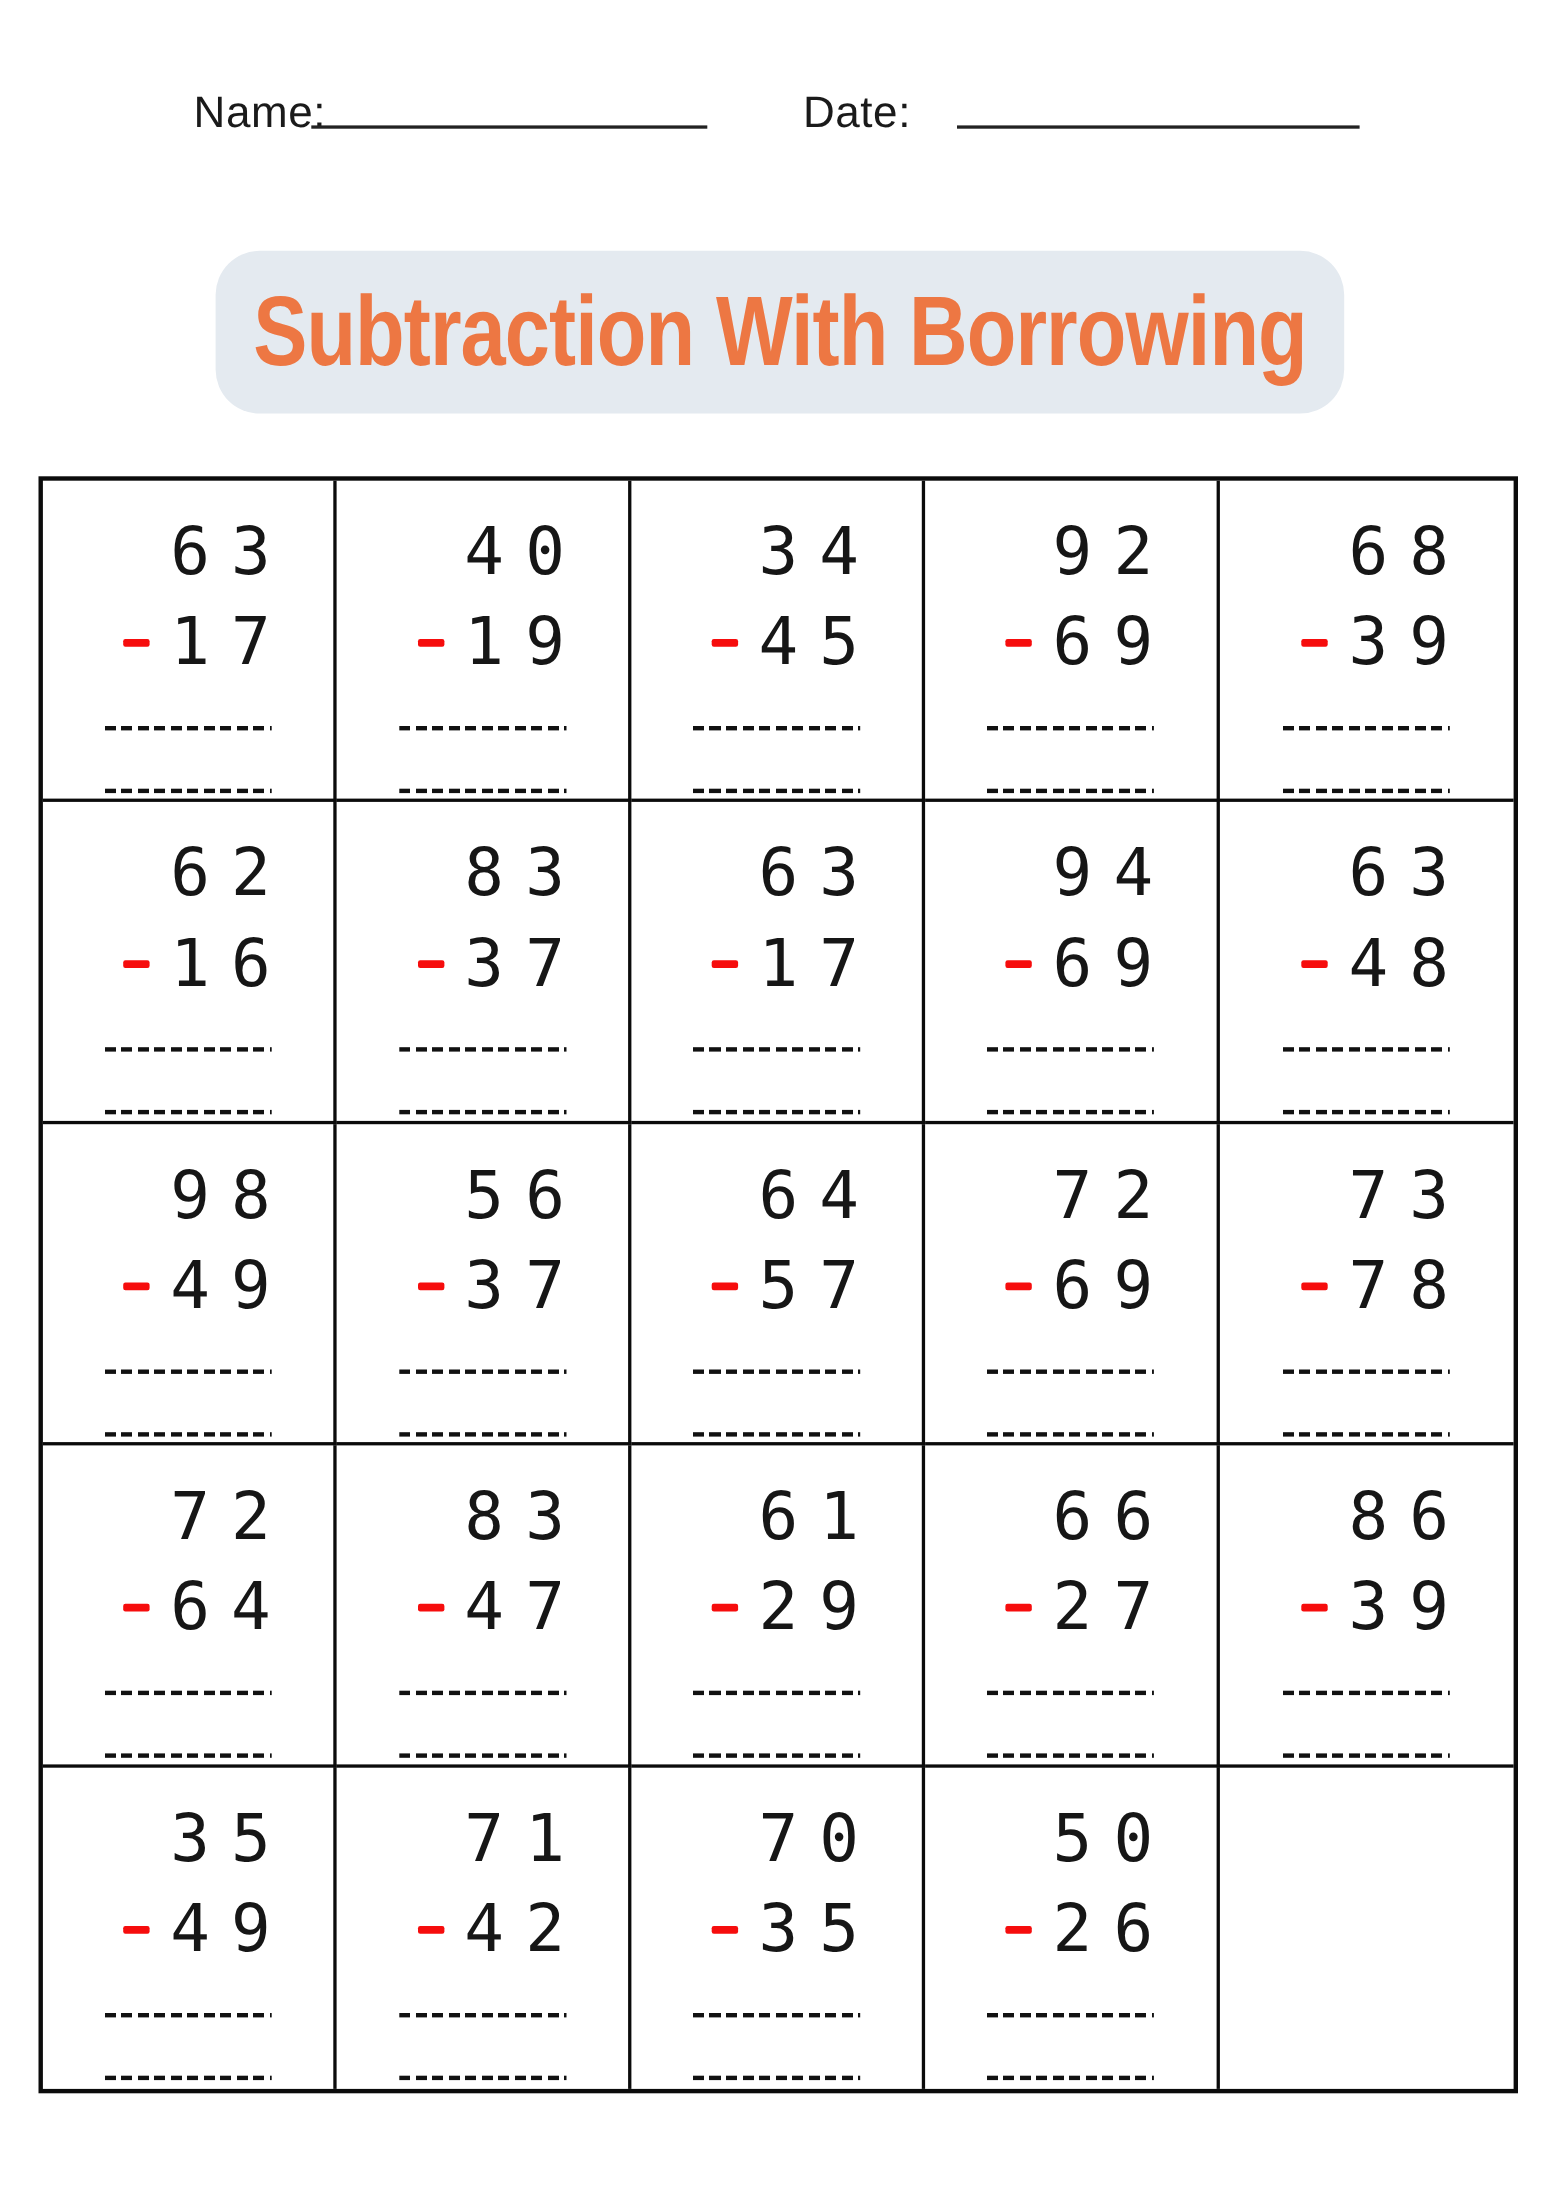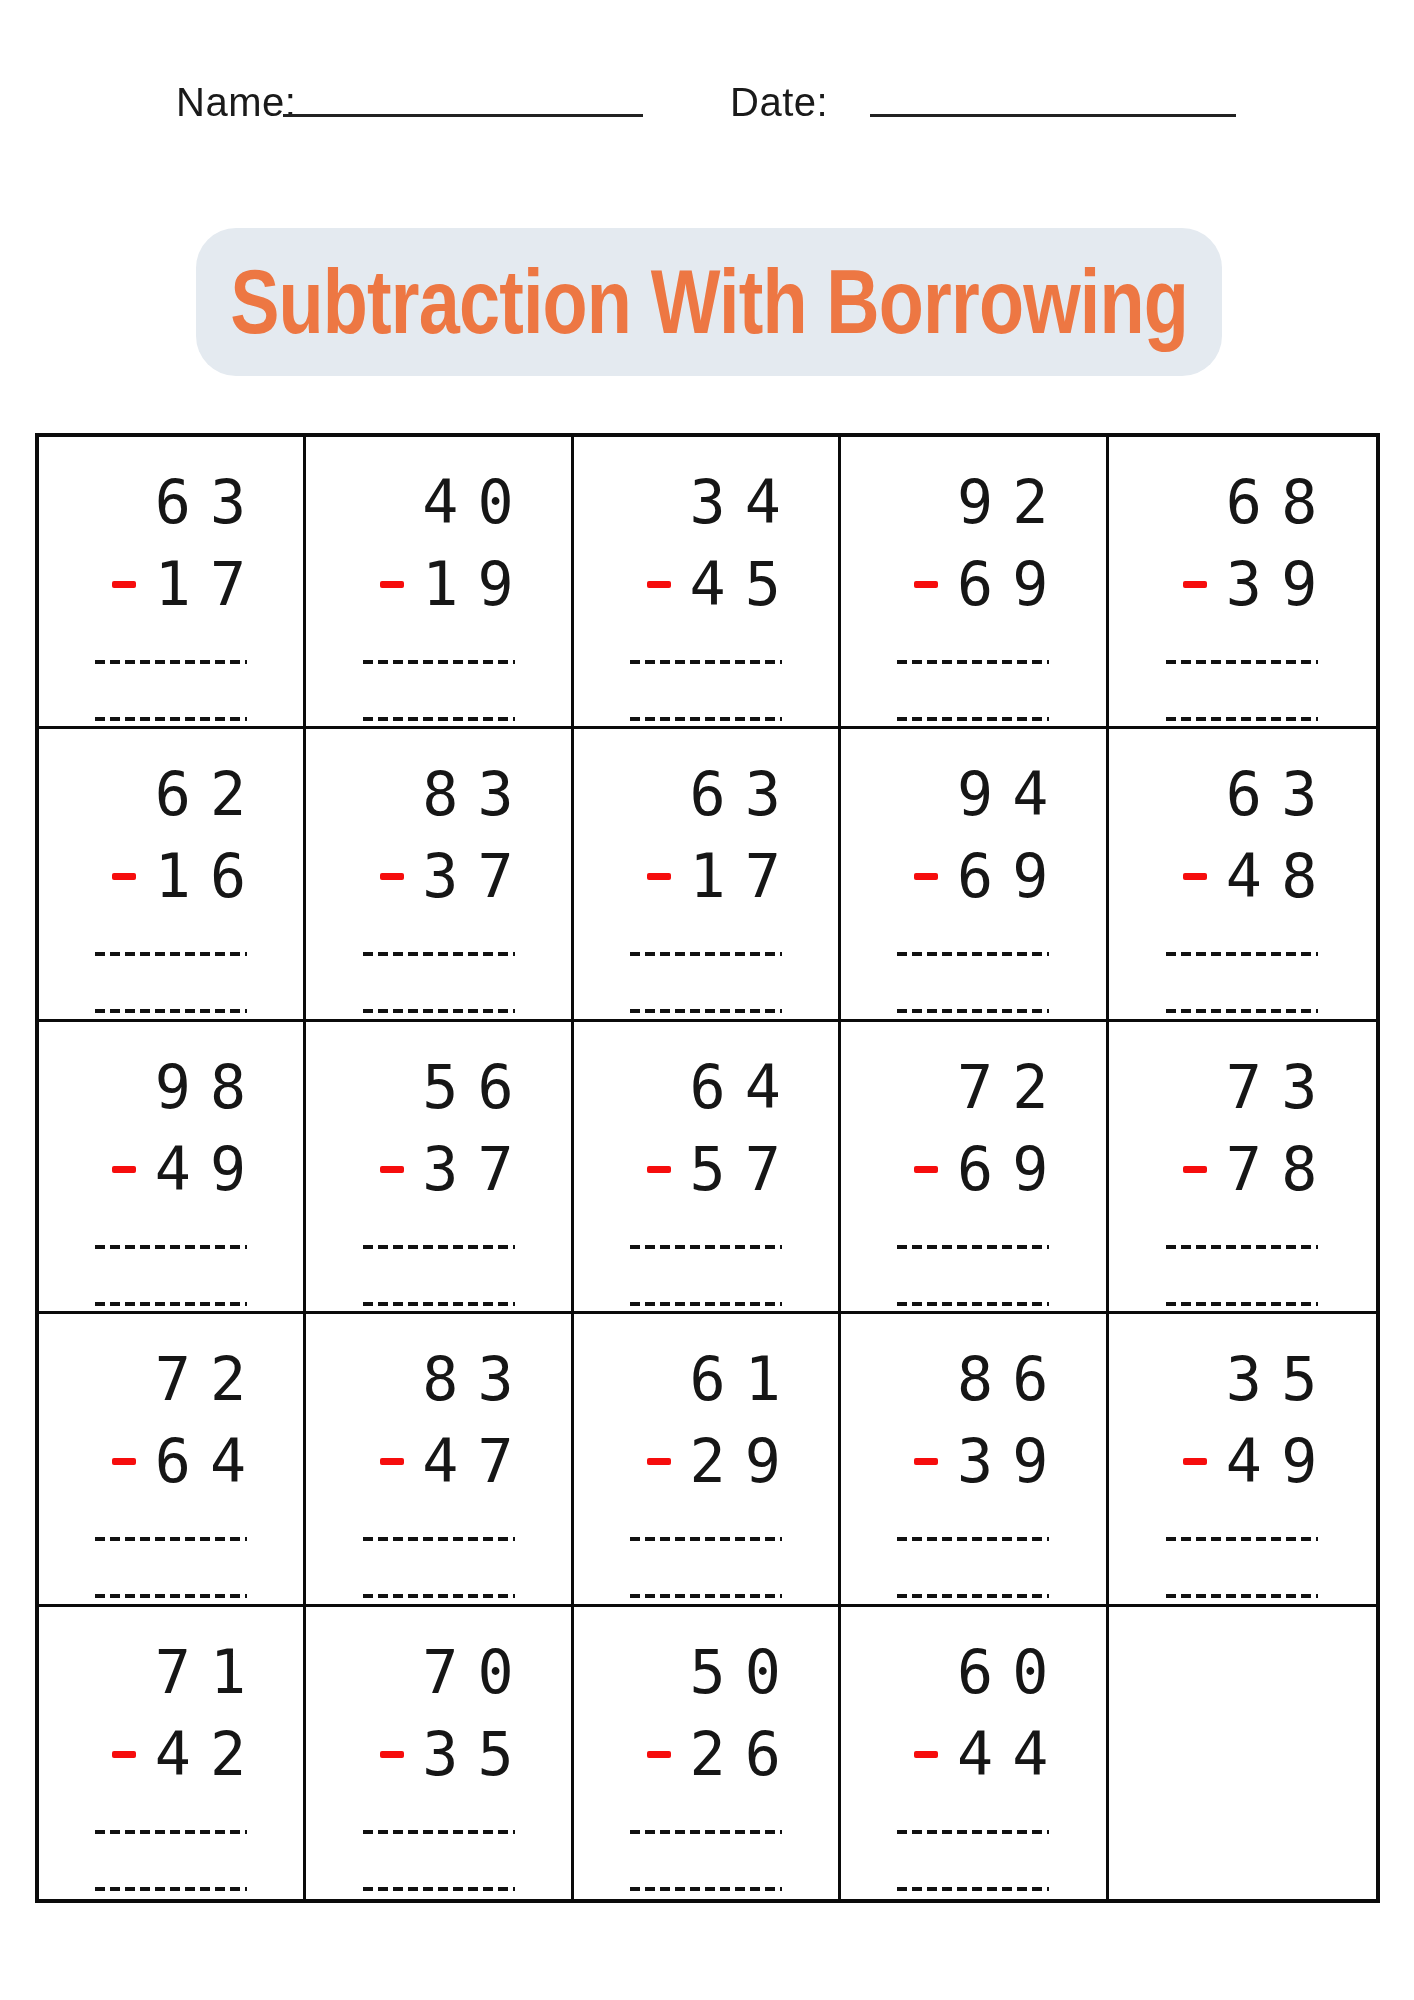--- a/index.html
+++ b/index.html
@@ -334,20 +334,31 @@
       <span class="digits">61</span>
     </div>
     <div class="pline bot">
       <span class="minus"></span>
       <span class="digits">29</span>
     </div>
     <div class="ansline first"></div>
     <div class="ansline second"></div>
   </div>
 
+  <div class="cell">
+    <div class="pline top">
+      <span class="digits">66</span>
+    </div>
+    <div class="pline bot">
+      <span class="minus"></span>
+      <span class="digits">27</span>
+    </div>
+    <div class="ansline first"></div>
+    <div class="ansline second"></div>
+  </div>
 
   <div class="cell">
     <div class="pline top">
       <span class="digits">86</span>
     </div>
     <div class="pline bot">
       <span class="minus"></span>
       <span class="digits">39</span>
     </div>
     <div class="ansline first"></div>
@@ -395,24 +406,13 @@
       <span class="digits">50</span>
     </div>
     <div class="pline bot">
       <span class="minus"></span>
       <span class="digits">26</span>
     </div>
     <div class="ansline first"></div>
     <div class="ansline second"></div>
   </div>
 
-  <div class="cell">
-    <div class="pline top">
-      <span class="digits">60</span>
-    </div>
-    <div class="pline bot">
-      <span class="minus"></span>
-      <span class="digits">44</span>
-    </div>
-    <div class="ansline first"></div>
-    <div class="ansline second"></div>
-  </div>
 </div>
 
 </body></html>

